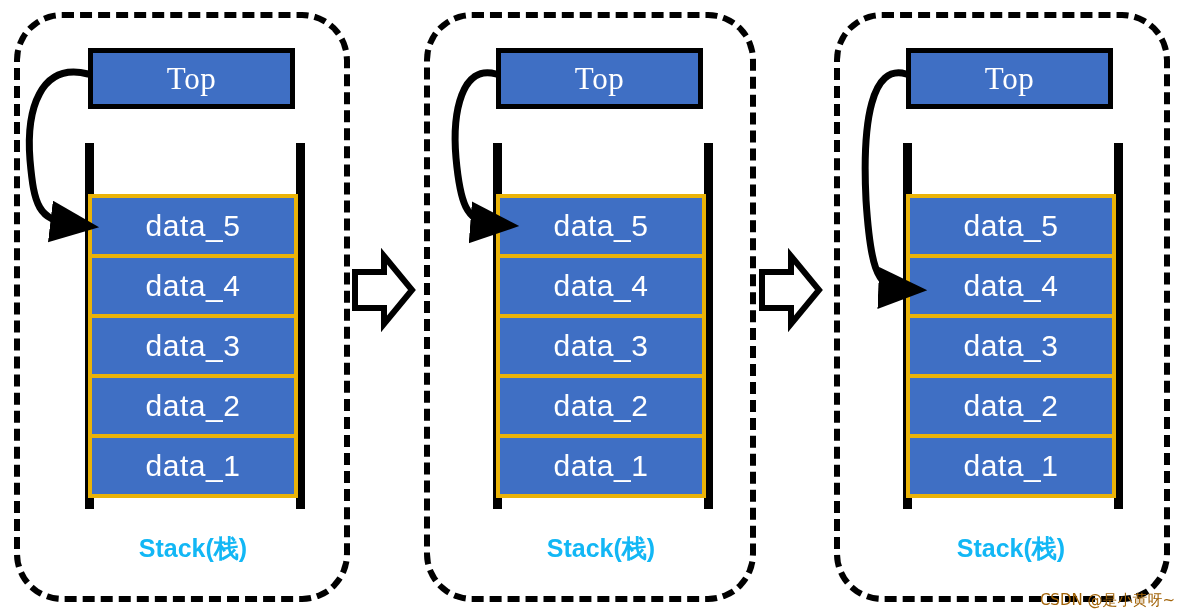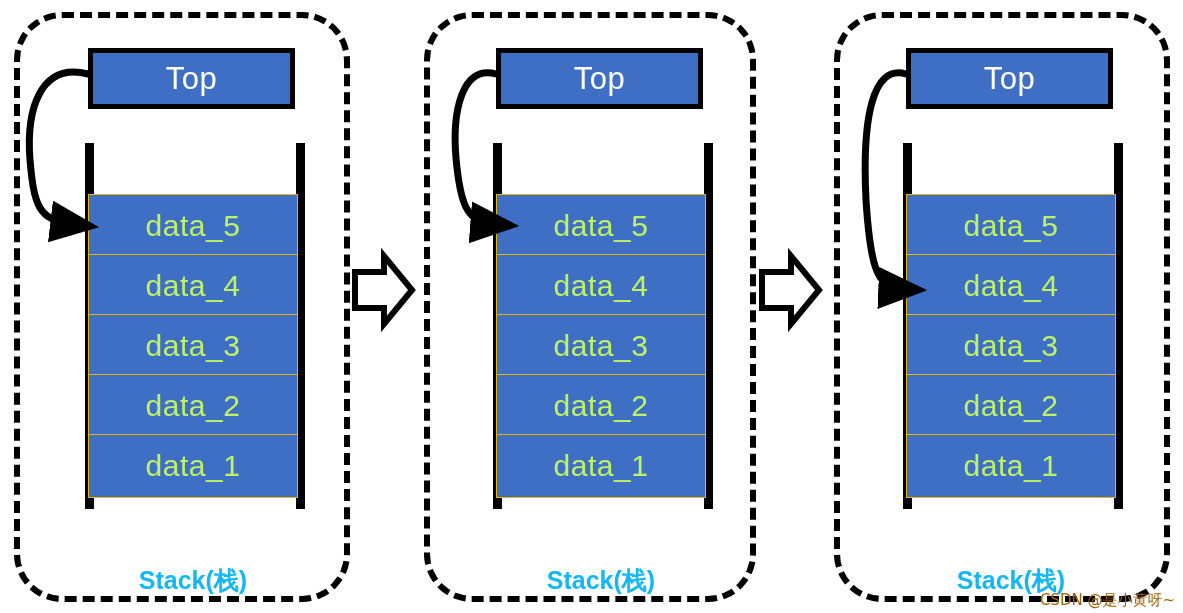--- a/index.html
+++ b/index.html
@@ -23,54 +23,54 @@
   .top-box{
     position:absolute;
     background:#3F6FC4;
     border:5px solid #000000;
     box-sizing:border-box;
     display:flex;align-items:center;justify-content:center;
     color:#ffffff;
     font-size:31px;
     font-weight:400;
     letter-spacing:0.5px;
+    font-family:Liberation Serif, serif;
   }
 
   
   .rail{
     position:absolute;
     width:9px;
     background:#000000;
   }
   .cells{
     position:absolute;
     display:flex;flex-direction:column;
   }
   .cell{
     background:#3F6FC4;
-    border:1px solid #eab308;
+    border:4px solid #eab308;
     box-sizing:border-box;
     display:flex;align-items:center;justify-content:center;
-    color:#bef264;
+    color:#ffffff;
     font-size:30px;
     font-weight:400;
     margin-top:-4px;
     letter-spacing:0.5px;
   }
   .cell:first-child{margin-top:0;}
 
   
   .caption{
     position:absolute;
     text-align:center;
     color:#12B7F5;
     font-size:25px;
     font-weight:bold;
     white-space:nowrap;
-    margin-top:32px;
   }
 
   
   .svg-layer{position:absolute;left:0;top:0;width:1183px;height:613px;pointer-events:none;}
 
   
   .watermark{
     position:absolute;
     right:8px;bottom:3px;
     font-size:15px;

